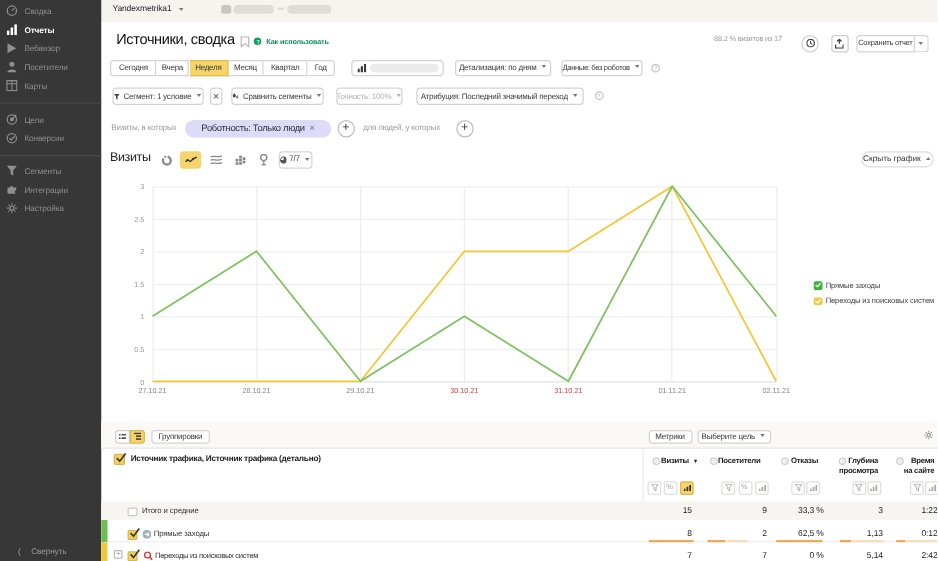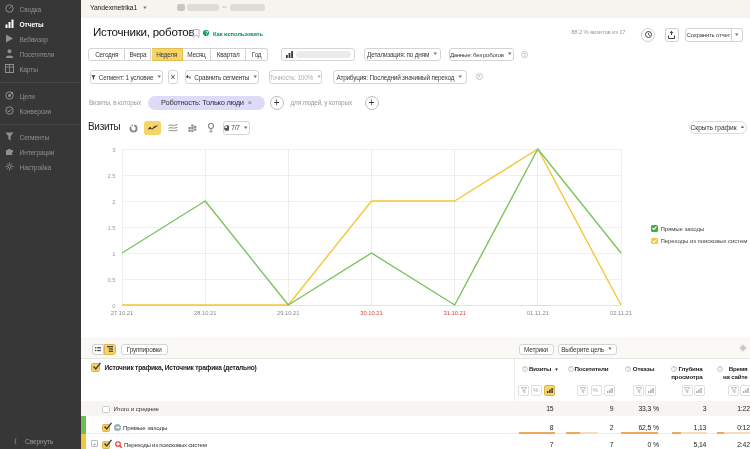--- a/index.html
+++ b/index.html
@@ -97,21 +97,21 @@
         <path d="M4.5 0.5 v1.5 M4.5 7 v1.5 M0.5 4.5 h1.5 M7 4.5 h1.5 M1.7 1.7 l1 1 M6.3 6.3 l1 1 M7.3 1.7 l-1 1 M2.7 6.3 l-1 1" stroke="#8f8f8f" stroke-width="0.9"></path>
       </svg>
       <span class="lbl">Настройка</span>
     </div>
 <div class="sbitem" style="top:434px; color:#9a9a9a;">
       <span style="position:absolute; left:13px; top:2.5px; font-size:6px; color:#8a8a8a; transform:scaleX(0.6);">❮</span>
       <span class="lbl" style="left:25px;">Свернуть</span>
     </div>
 </div>
 
-<div class="abs" style="left:93px; top:25px; font-size:11.6px; color:#111; letter-spacing:-0.25px;">Источники, роботов</div>
+<div class="abs" style="left:93px; top:25px; font-size:11.6px; color:#111; letter-spacing:-0.25px;">Источники, сводка</div>
 <svg class="abs" style="left:192px; top:28.5px;" width="8" height="9" viewBox="0 0 8 9">
     <path d="M1 0.5 h6 v8 l-3-2.6 -3 2.6 z" fill="none" stroke="#b8b8b8" stroke-width="1"></path>
   </svg>
 <div class="abs" style="left:203.2px; top:29.8px; width:6.2px; height:6.2px; border-radius:50%; background:#0e9d57;"></div>
 <div class="abs" style="left:205.2px; top:30.5px; color:#fff; font-size:4.5px; font-weight:bold;">?</div>
 <div class="abs" style="left:213px; top:30.5px; font-size:5.8px; letter-spacing:-0.1px; font-weight:bold; color:#089256;">Как использовать</div>
 
 <div class="abs gray" style="right:124.5px; top:29px; font-size:6px; letter-spacing:-0.2px; white-space:nowrap;">88.2 % визитов из 17</div>
 <div class="abs" style="left:641px; top:27.5px; width:14px; height:14px; border:1px solid #cfcfcf; border-radius:50%;"></div>
 <svg class="abs" style="left:644.5px; top:31px;" width="7" height="7" viewBox="0 0 7 7">

